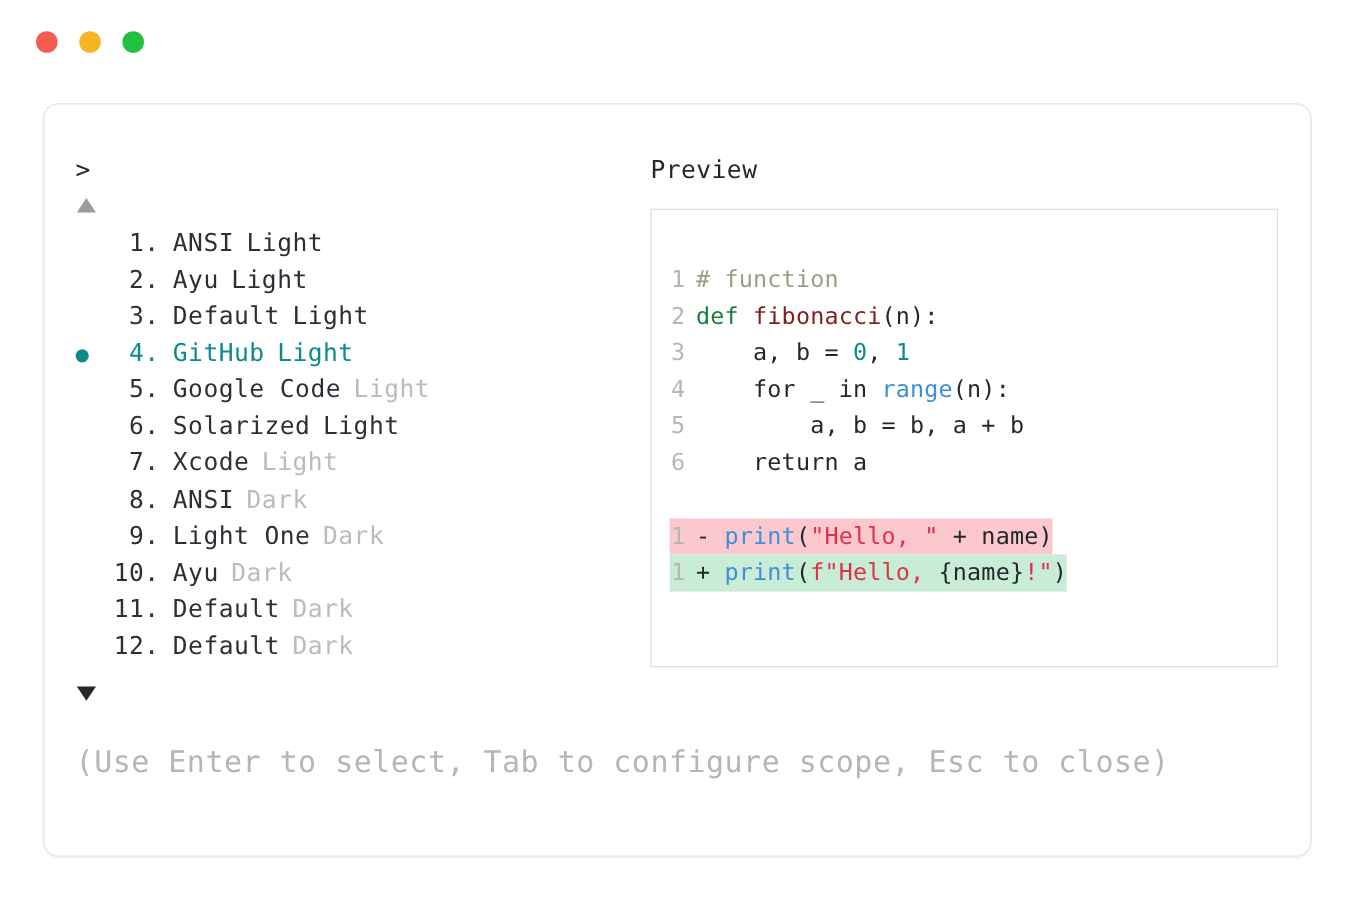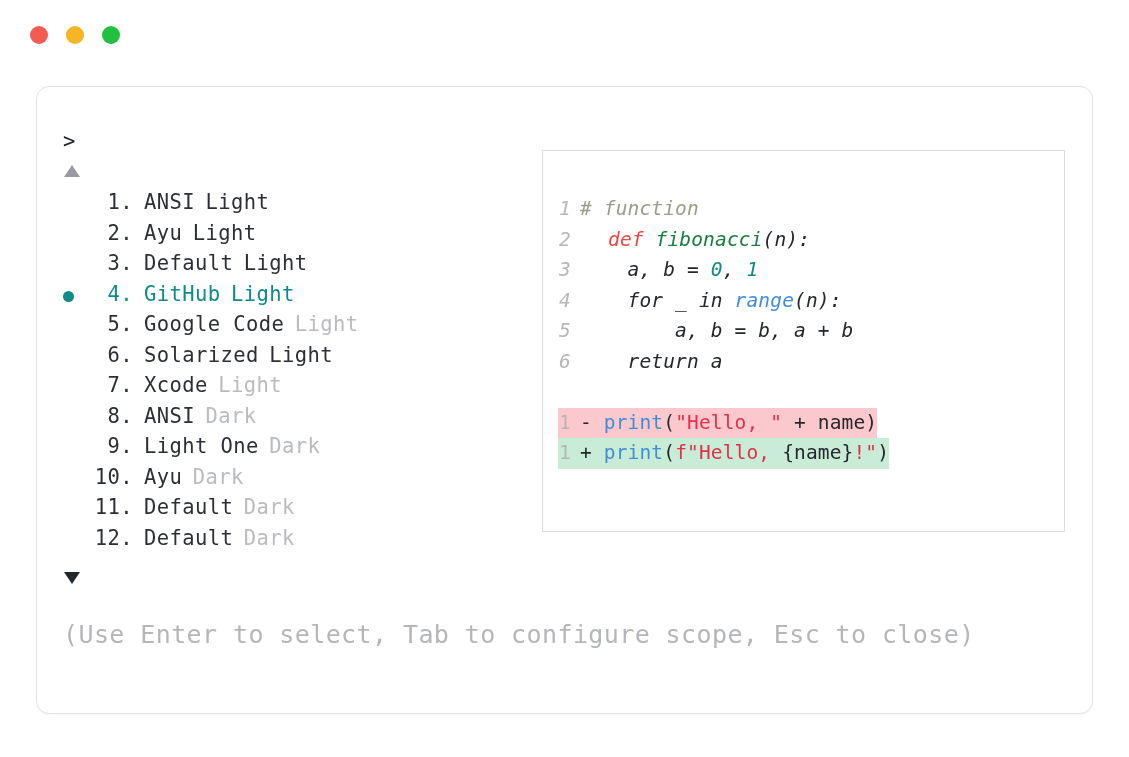--- a/index.html
+++ b/index.html
@@ -185,32 +185,32 @@
   .code {
     position: absolute;
     left: 15px;
     top: 43px;
     right: 6px;
     font-size: 19.5px;
     line-height: 30.5px;
     letter-spacing: 0.15px;
     white-space: pre;
   }
-  .code-line { white-space: pre; font-style: italic; }
+  .code-line { white-space: pre; }
   .ln {
     color: #b6b6b8;
     display: inline-block;
     width: 13px;
     text-align: right;
     margin-right: 9px;
   }
   .tok-plain   { color: #24272c; }
   .tok-comment { color: #9b9d86; }
-  .tok-kw      { color: #ef4444; margin-left: 28px; }
-  .tok-fn      { color: #15803d; text-align: right; }
+  .tok-kw      { color: #15803d; }
+  .tok-fn      { color: #7f1d1d; text-align: right; }
   .tok-num     { color: #0d8b8b; }
   .tok-builtin { color: #3f8fd8; }
   .tok-string  { color: #e0304a; }
   .tok-callblue{ color: #3f8fd8; text-align: center; }
 
   .diff-gap { height: 30.5px; }
   .diff-line { white-space: pre; display: block; width: fit-content; }
   .diff-del { background: #fbc9cd; }
   .diff-add { background: #c9ecd6; }
   .diff-sign { color: #24272c; }
@@ -251,20 +251,21 @@
             <li class="theme-item"><span class="bullet-slot"></span><span class="idx">11.</span><span class="name">Default</span><span class="suffix dim">Dark</span></li>
             <li class="theme-item"><span class="bullet-slot"></span><span class="idx">12.</span><span class="name">Default</span><span class="suffix dim">Dark</span></li>
           </ul>
 
         <div class="scroll-down"></div>
 
         <div class="hint">(Use Enter to select, Tab to configure scope, Esc to close)</div>
       </div>
 
       <div class="right-pane">
+        <div class="preview-label">Preview</div>
 
         <div class="preview-box">
           <div class="code" id="code-block"><div class="code-line"><span class="ln">1</span><span class="tok-comment"># function</span></div><div class="code-line"><span class="ln">2</span><span class="tok-kw">def </span><span class="tok-fn">fibonacci</span><span class="tok-plain">(n):</span></div><div class="code-line"><span class="ln">3</span><span class="tok-plain">    a, b = </span><span class="tok-num">0</span><span class="tok-plain">, </span><span class="tok-num">1</span></div><div class="code-line"><span class="ln">4</span><span class="tok-plain">    for _ in </span><span class="tok-builtin">range</span><span class="tok-plain">(n):</span></div><div class="code-line"><span class="ln">5</span><span class="tok-plain">        a, b = b, a + b</span></div><div class="code-line"><span class="ln">6</span><span class="tok-plain">    return a</span></div><div class="diff-gap"></div><div class="diff-line diff-del"><span class="ln">1</span><span class="diff-sign">- </span><span class="tok-callblue">print</span><span class="tok-plain">(</span><span class="tok-string">"Hello, "</span><span class="tok-plain"> + name)</span></div><div class="diff-line diff-add"><span class="ln">1</span><span class="diff-sign">+ </span><span class="tok-callblue">print</span><span class="tok-plain">(</span><span class="tok-string">f"Hello, </span><span class="tok-plain">{name}</span><span class="tok-string">!"</span><span class="tok-plain">)</span></div></div>
         </div>
       </div>
 
     </div>
   </div>
 </div>
 

